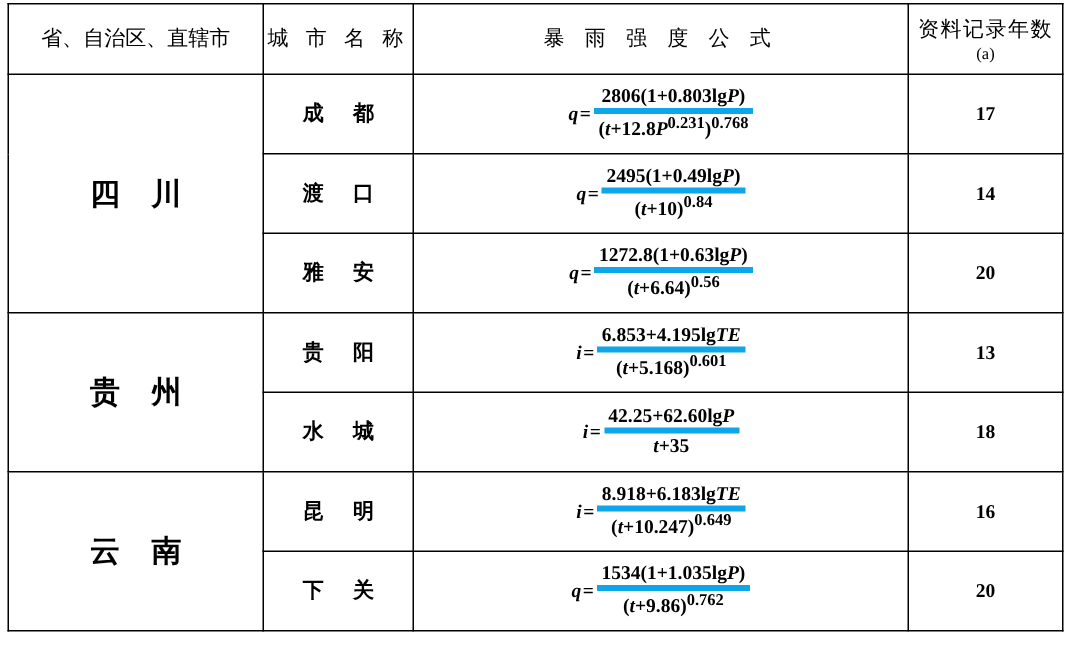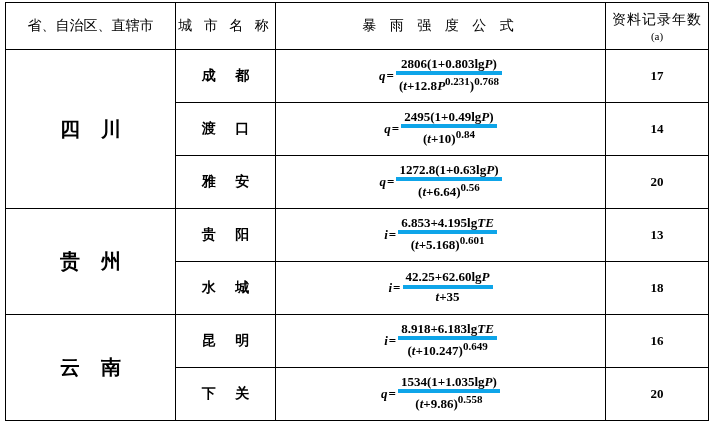--- a/index.html
+++ b/index.html
@@ -176,18 +176,18 @@
           <td class="year-cell">18</td>
         </tr>
         <tr>
           <td class="prov-cell" rowspan="2">云 南</td>
           <td class="city-cell">昆 明</td>
           <td class="formula-cell"><span class="eq"><span class="lhs">i</span><span class="eqsign">=</span><span class="frac"><span class="num">8.918+6.183lg<span class="it">TE</span></span><span class="den">(<span class="it">t</span>+10.247)<span class="sup">0.649</span></span></span></span></td>
           <td class="year-cell">16</td>
         </tr>
         <tr>
           <td class="city-cell">下 关</td>
-          <td class="formula-cell"><span class="eq"><span class="lhs">q</span><span class="eqsign">=</span><span class="frac"><span class="num">1534(1+1.035lg<span class="it">P</span>)</span><span class="den">(<span class="it">t</span>+9.86)<span class="sup">0.558</span></span></span></span></td>
+          <td class="formula-cell"><span class="eq"><span class="lhs">q</span><span class="eqsign">=</span><span class="frac"><span class="num">1534(1+1.035lg<span class="it">P</span>)</span><span class="den">(<span class="it">t</span>+9.86)<span class="sup">0.762</span></span></span></span></td>
           <td class="year-cell">20</td>
         </tr>
       </tbody>
   </table>
 </div>
 
 </body></html>

